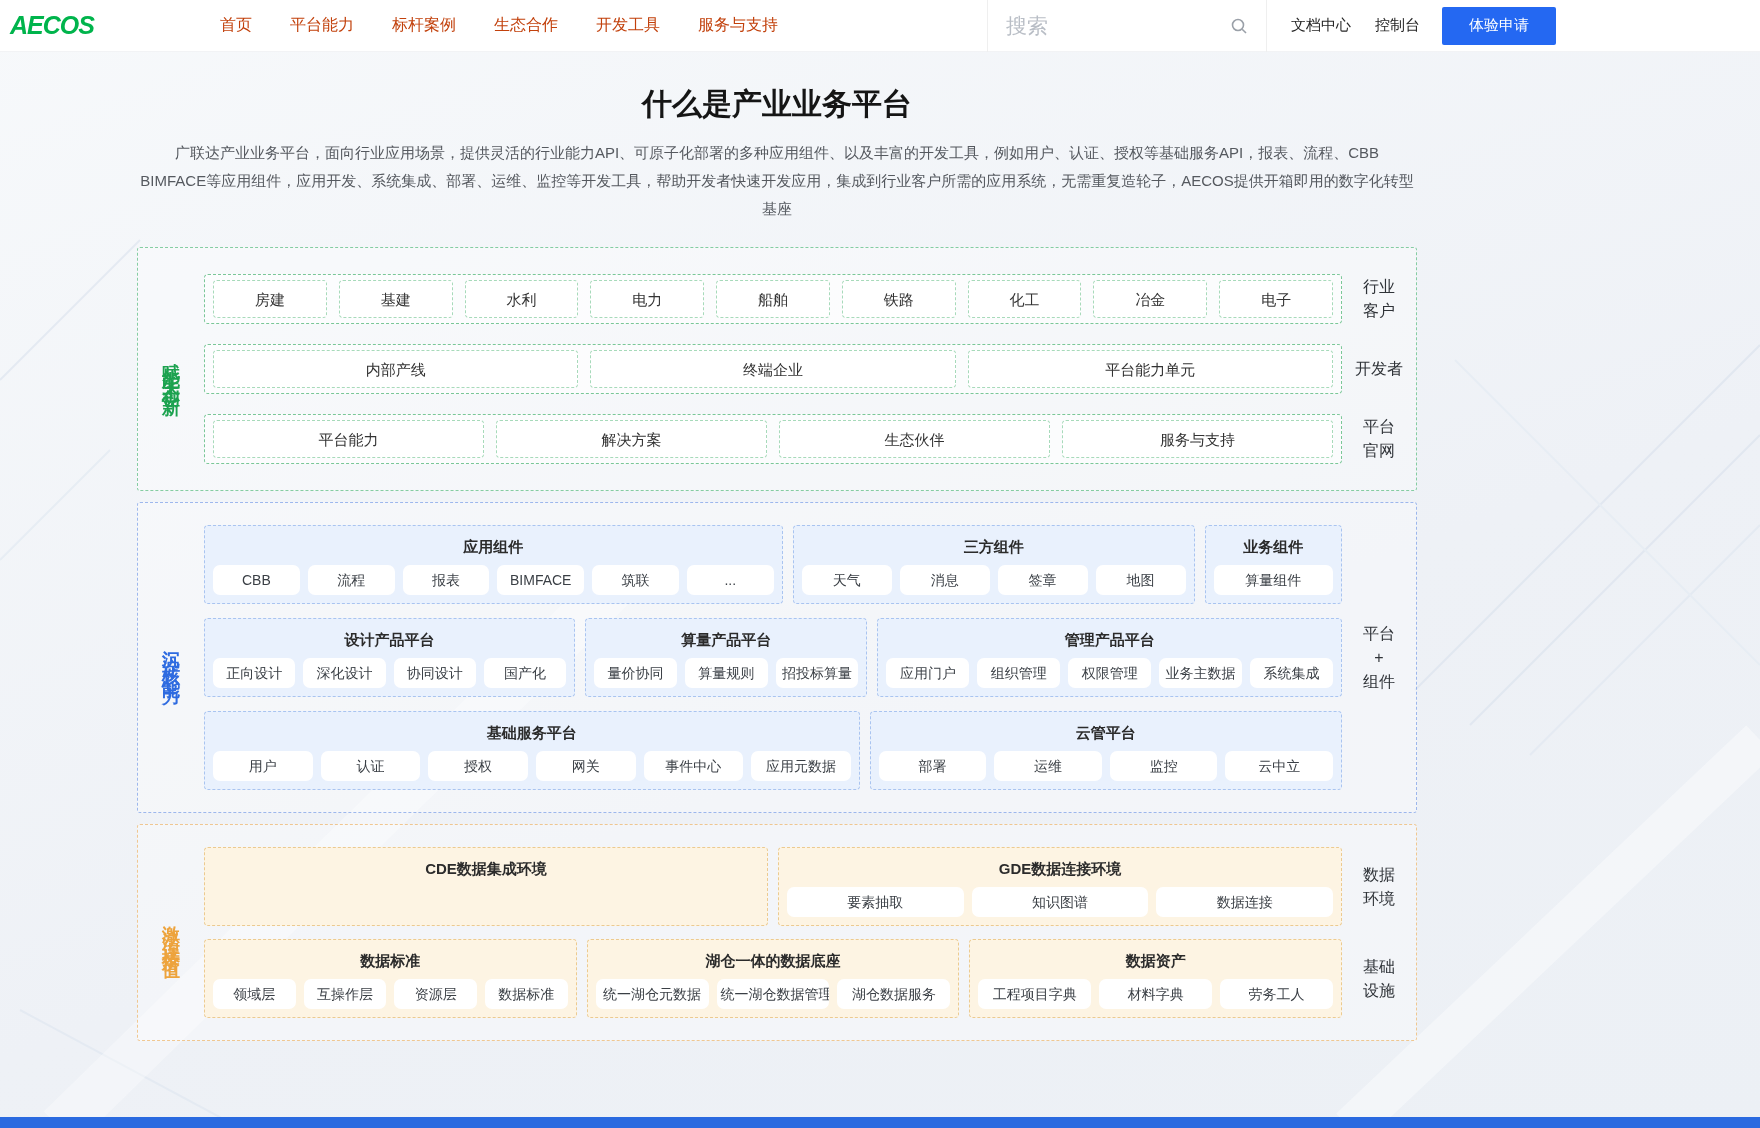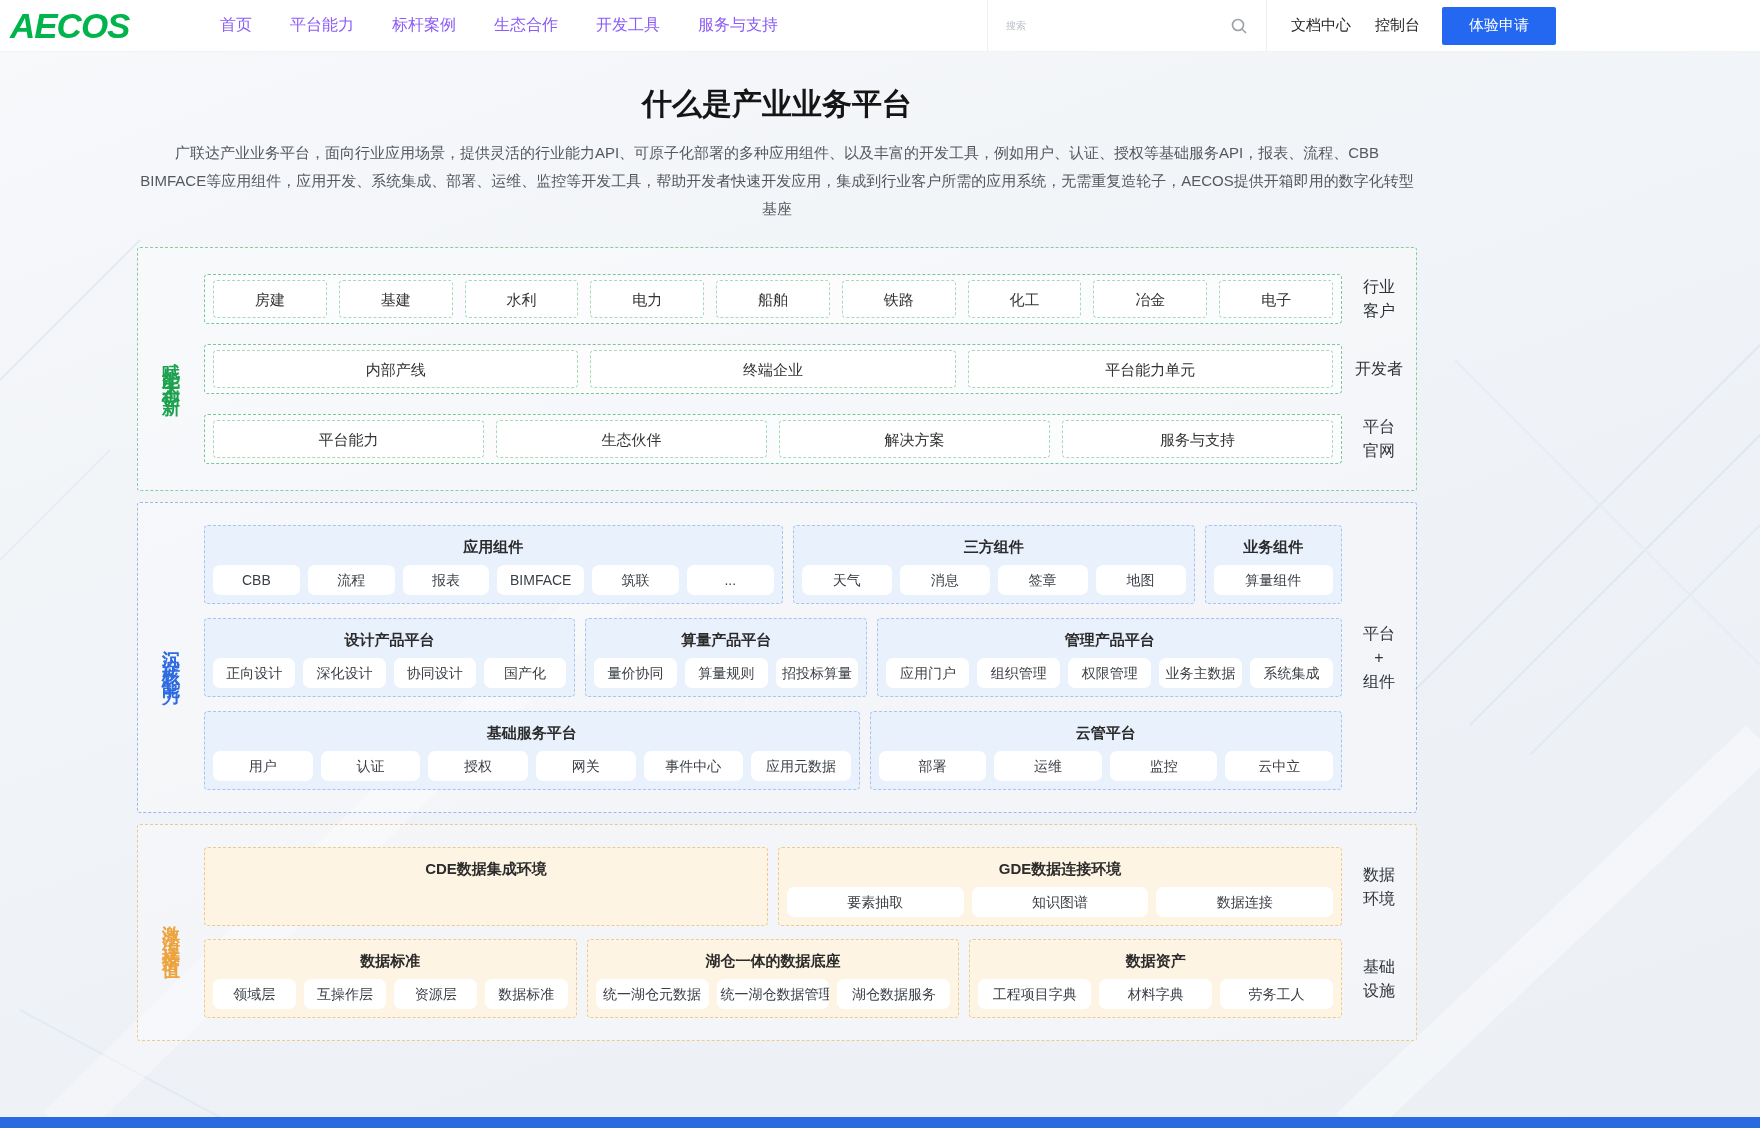--- a/index.html
+++ b/index.html
@@ -15,34 +15,34 @@
   }
   .bg-decor { position: absolute; inset: 0; z-index: 0; pointer-events: none; }
 
   
   .header {
     position: relative; z-index: 2; height: 52px; background: #fff;
     display: flex; align-items: center; padding-right: 204px;
     border-bottom: 1px solid #f2f3f5;
   }
   .logo {
-    width: 148px; margin-left: 10px; font-size: 35px; font-weight: 800;
+    width: 148px; margin-left: 10px; font-size: 25px; font-weight: 800;
     font-style: italic; letter-spacing: -1px; color: #00b44c; cursor: pointer;
     white-space: nowrap;
   }
   .nav { display: flex; gap: 38px; margin-left: 62px; }
-  .nav-item { font-size: 16px; color: #8b5cf6; cursor: pointer; white-space: nowrap; }
+  .nav-item { font-size: 16px; color: #c2410c; cursor: pointer; white-space: nowrap; }
   .search {
     margin-left: auto; width: 280px; height: 52px;
     border-left: 1px solid #efefef; border-right: 1px solid #efefef;
     display: flex; align-items: center; padding: 0 18px;
   }
   .search input {
     flex: 1; border: none; outline: none; background: transparent;
-    font-size: 10px; color: #333; font-family: inherit; min-width: 0;
+    font-size: 21px; color: #333; font-family: inherit; min-width: 0;
   }
   .search input::placeholder { color: #b9bec6; }
   .search-icon { flex: 0 0 auto; cursor: pointer; }
   .hlinks { display: flex; gap: 24px; margin-left: 24px; }
   .hlink { font-size: 15px; color: #262626; cursor: pointer; white-space: nowrap; }
   .cta {
     margin-left: 22px; height: 38px; padding: 0 27px; border: none;
     background: #2468f2; color: #fff; font-size: 15px; border-radius: 2px;
     cursor: pointer; font-family: Liberation Mono, monospace; white-space: nowrap;
   }
@@ -194,22 +194,22 @@
           <div class="rowbox">
               <div class="chip1">内部产线</div>
               <div class="chip1">终端企业</div>
               <div class="chip1">平台能力单元</div>
             </div>
           <div class="rlabel">开发者</div>
         </div>
         <div class="line">
           <div class="rowbox">
               <div class="chip1">平台能力</div>
+              <div class="chip1">解决方案</div>
               <div class="chip1">生态伙伴</div>
-              <div class="chip1">解决方案</div>
               <div class="chip1">服务与支持</div>
             </div>
           <div class="rlabel">平台
 官网</div>
         </div>
       </div>
     </section>
 
     <section class="panel s2">
       <div class="side-col">

